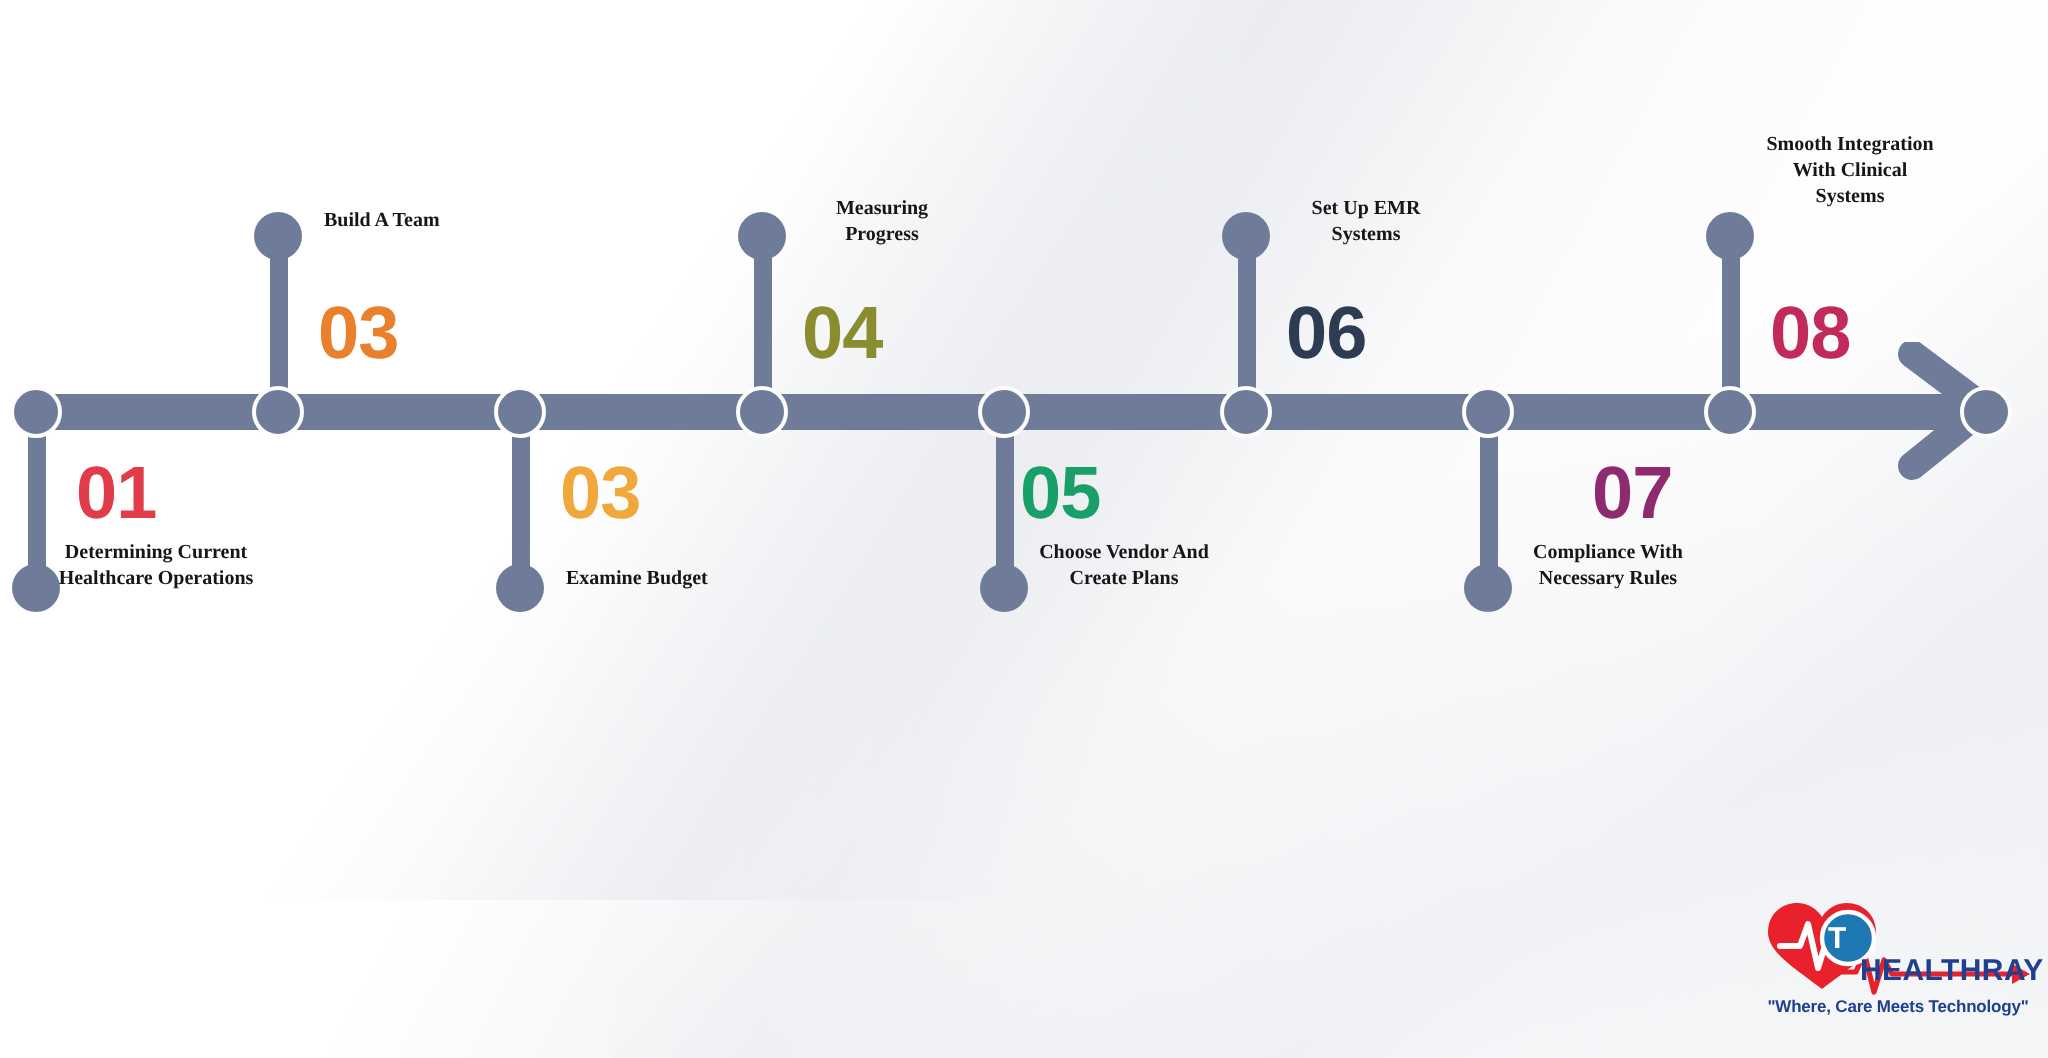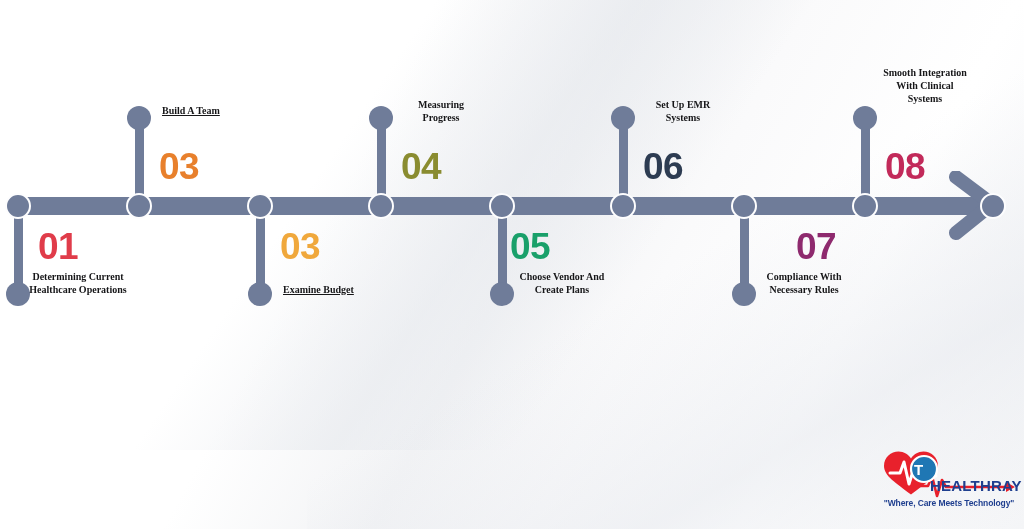--- a/index.html
+++ b/index.html
@@ -111,21 +111,21 @@
   .step-label {
     position: absolute;
     font-family: "Liberation Serif", serif;
     font-weight: bold;
     font-size: 10px;
     line-height: 1.32;
     color: #161618;
     white-space: pre-line;
   }
   .step-label.center { text-align: center; }
-  .step-label.left   { text-align: left; text-decoration: underline; }
+  .step-label.left   { text-align: left; }
 
   
   .footer-title {
     position: absolute;
     left: 110px;
     top: 430px;
     width: 740px;
     text-align: center;
     font-family: "Liberation Sans", sans-serif;
     font-weight: bold;

